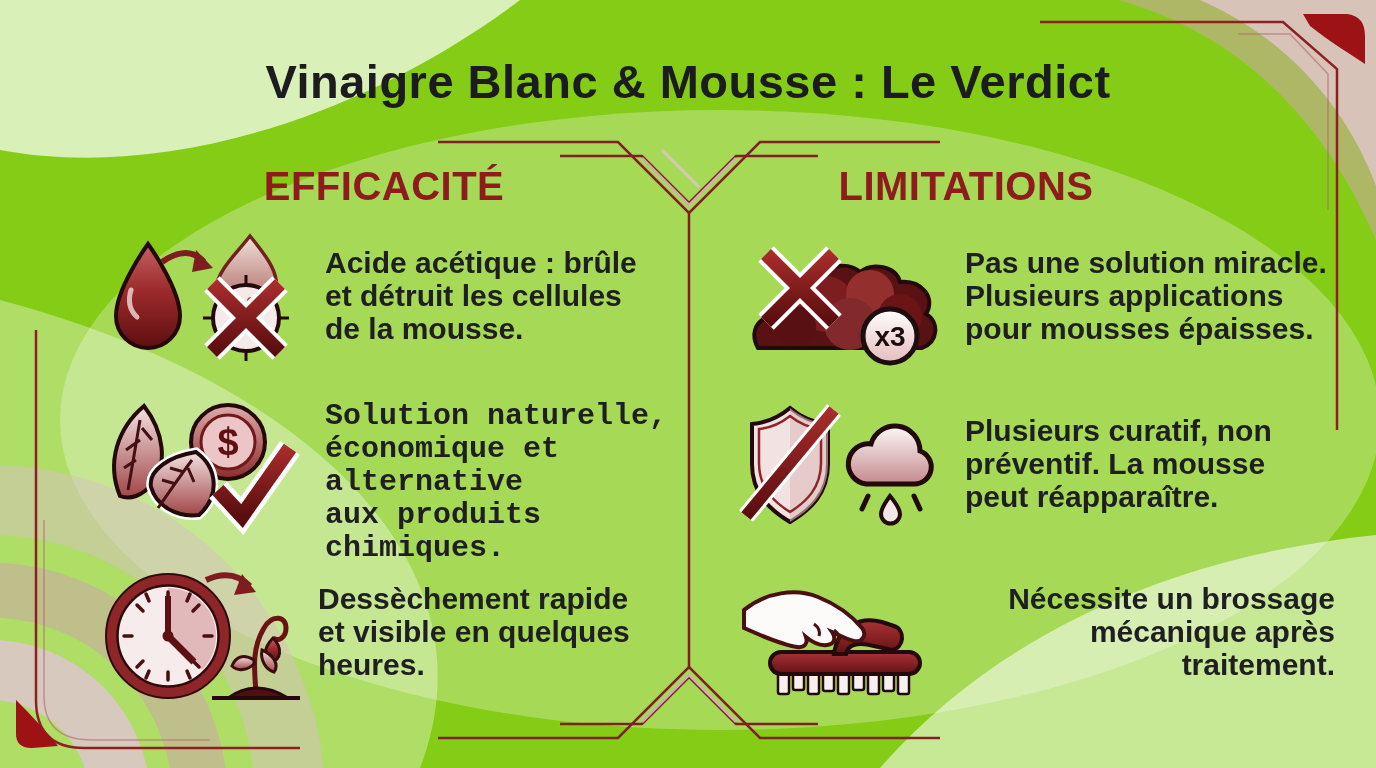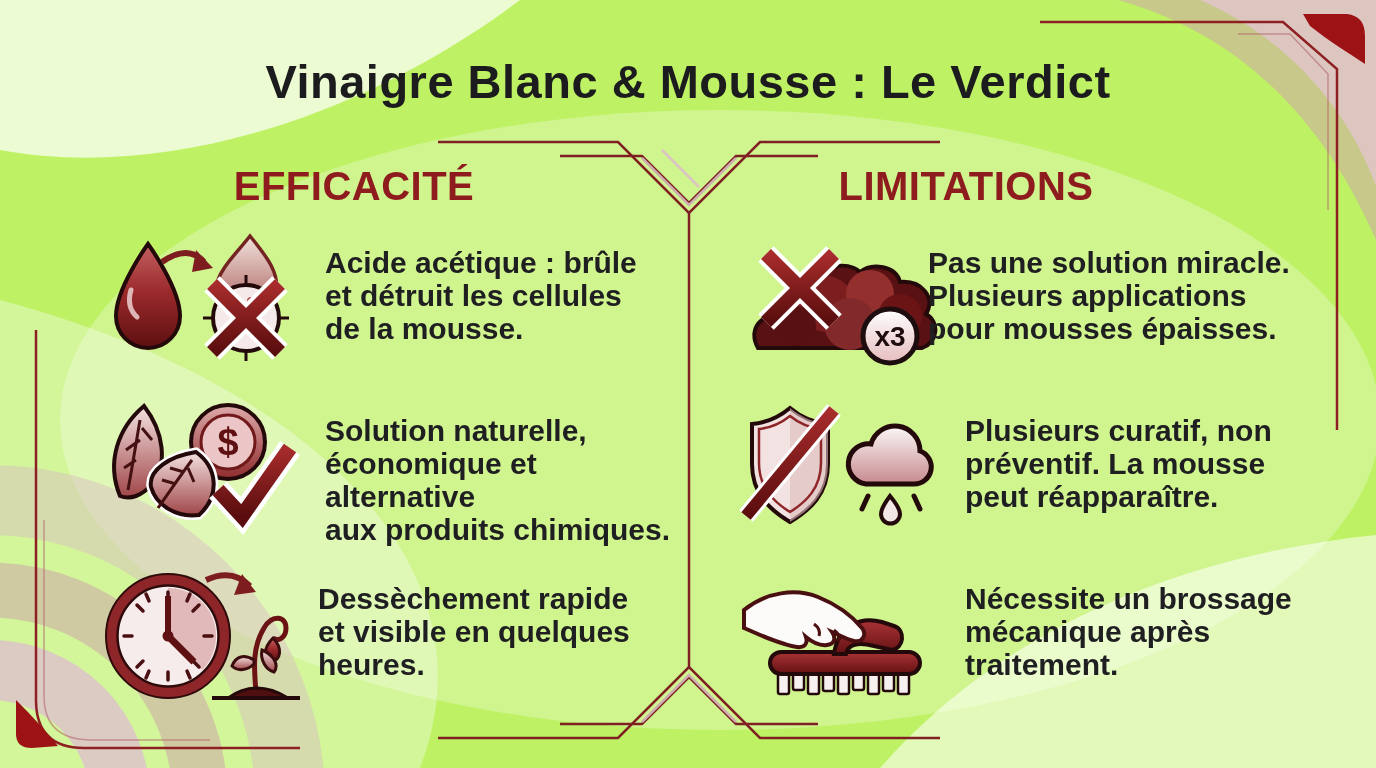--- a/index.html
+++ b/index.html
@@ -1,43 +1,43 @@
 <!DOCTYPE html>
 <html><head>
 <meta charset="utf-8">
 <style>
   html,body{margin:0;padding:0;background:#dfe2e6;}
   .canvas{
     position:relative;width:1376px;height:768px;overflow:hidden;
-    background:#bef264;
+    background:#84cc16;
     font-family:"Liberation Sans","DejaVu Sans",sans-serif;
   }
   .layer{position:absolute;inset:0;pointer-events:none;}
   .page-title{
     position:absolute;left:0;top:54px;width:1376px;text-align:center;
     font-size:47px;font-weight:700;letter-spacing:.5px;color:#1c1c1e;
   }
   .col-header{
     position:absolute;top:164px;font-size:40px;font-weight:700;
     letter-spacing:.5px;color:#8e1b1e;text-align:center;
   }
-  .col-header.left{left:124px;width:460px;}
+  .col-header.left{left:154px;width:460px;}
   .col-header.right{left:756px;width:420px;}
   .row-icon{position:absolute;width:210px;height:140px;}
   .row-text{
     position:absolute;width:370px;white-space:pre-line;
     font-size:30px;line-height:33px;font-weight:700;color:#1f1f22;
   }
   
   .ic-l1{left:100px;top:230px;} .tx-l1{left:325px;top:246px;}
-  .ic-l2{left:100px;top:398px;} .tx-l2{left:325px;top:414px;}
+  .ic-l2{left:100px;top:398px;} .tx-l2{left:325px;top:400px;font-family:Liberation Mono, monospace;}
   .ic-l3{left:96px; top:564px;} .tx-l3{left:318px;top:582px;}
-  .ic-r1{left:738px;top:230px;} .tx-r1{left:928px;top:246px;}
+  .ic-r1{left:738px;top:230px;} .tx-r1{left:965px;top:246px;}
   .ic-r2{left:738px;top:398px;} .tx-r2{left:965px;top:414px;}
-  .ic-r3{left:742px;top:564px;} .tx-r3{left:965px;top:582px;}
+  .ic-r3{left:742px;top:564px;} .tx-r3{left:965px;top:582px;text-align:right;}
 </style>
 </head>
 <body>
 
 <div class="canvas">
 
   <svg class="layer" width="1376" height="768" viewBox="0 0 1376 768">
     <defs>
       <linearGradient id="gRed" x1="0" y1="0" x2="0" y2="1">
         <stop offset="0" stop-color="#c46262"></stop>

